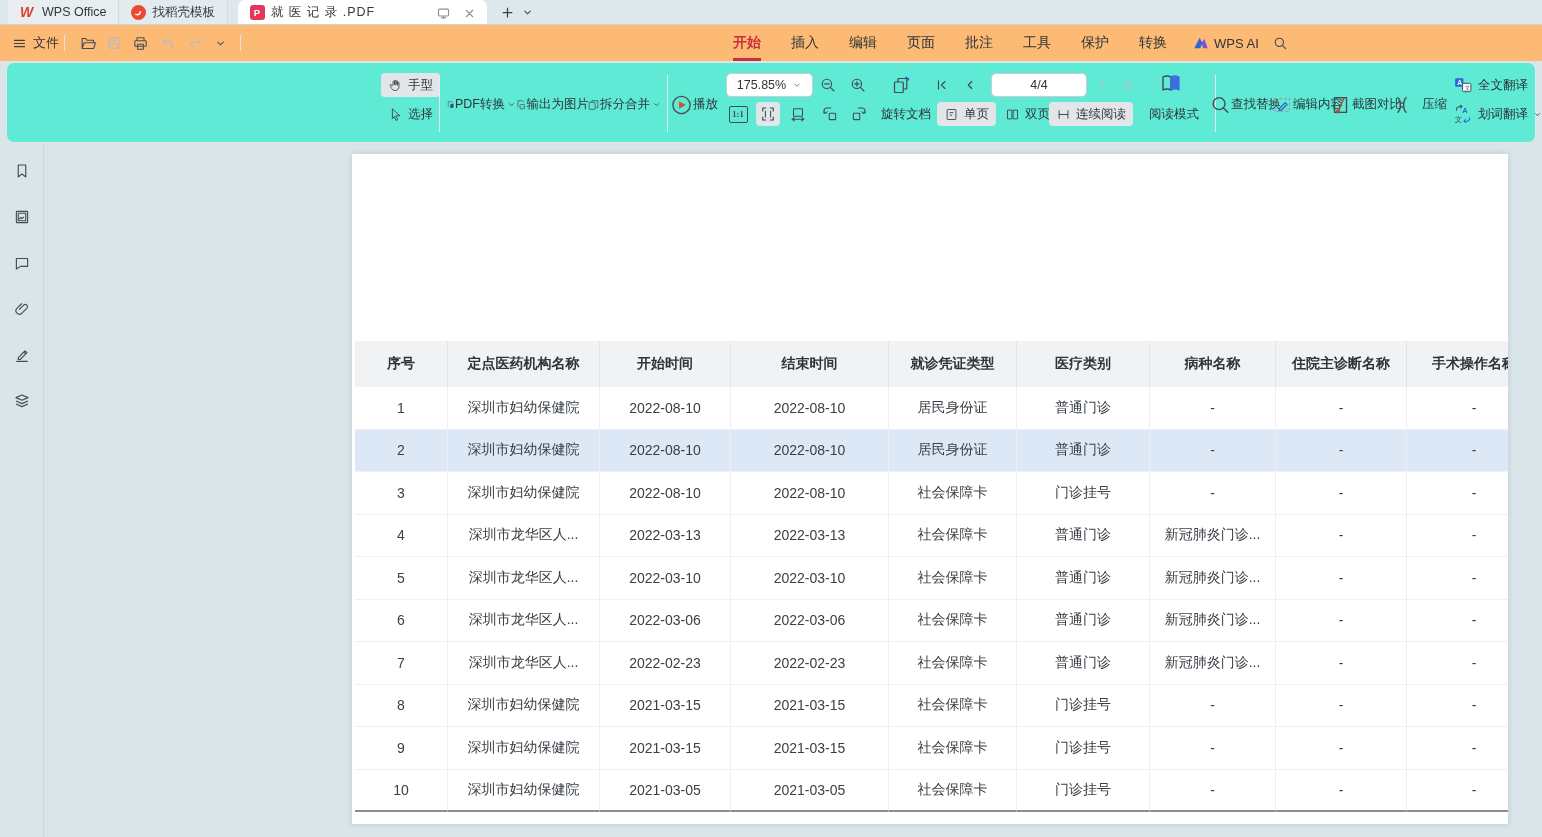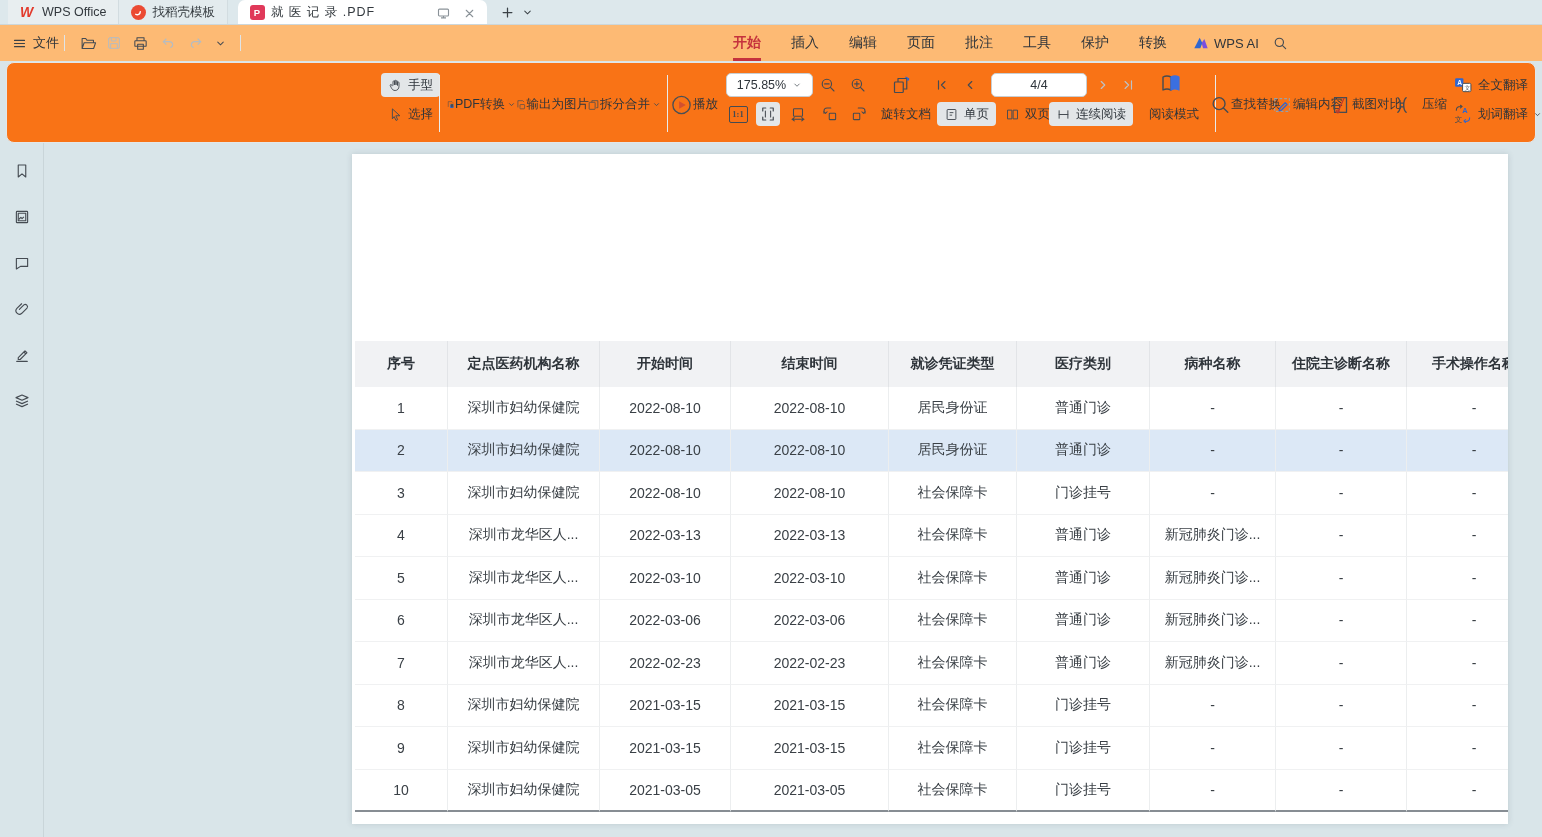--- a/index.html
+++ b/index.html
@@ -18,21 +18,21 @@
   .menubar{position:absolute;left:0;top:25px;width:1542px;height:36px;background:#fdba74;}
   .filebtn{position:absolute;left:12px;top:7px;height:22px;display:flex;align-items:center;gap:6px;font-size:13px;color:#2f353b;}
   .qbtn{position:absolute;top:7px;width:24px;height:22px;display:flex;align-items:center;justify-content:center;border-radius:4px;}
   .vdiv-m{position:absolute;top:10px;width:1px;height:16px;background:#dfe4e7;}
   .menu{position:absolute;left:733px;top:0;height:36px;display:flex;gap:30px;align-items:flex-end;font-size:14px;color:#2f353b;}
   .menu-item{position:relative;height:36px;display:flex;align-items:center;cursor:default;}
   .menu-item.active{color:#c5323d;font-weight:bold;}
   .menu-item.active::after{content:"";position:absolute;left:50%;transform:translateX(-50%);bottom:0;width:28px;height:3px;background:#c5323d;}
   .wpsai{position:absolute;left:1193px;top:7px;height:22px;display:flex;align-items:center;gap:5px;font-size:13px;color:#2f353b;justify-content:flex-end;}
   
-  .ribbon{position:absolute;left:6px;top:62px;width:1530px;height:81px;background:#f97316;border:1px solid #e2e7e9;border-radius:8px;box-sizing:border-box;}
+  .ribbon{position:absolute;left:6px;top:62px;width:1530px;height:81px;background:#5eead4;border:1px solid #e2e7e9;border-radius:8px;box-sizing:border-box;}
   .rdiv{position:absolute;top:12px;width:1px;height:57px;background:#e8ebed;}
   .chipbtn{position:absolute;height:24px;display:flex;align-items:center;gap:5px;padding:0 7px;border-radius:4px;font-size:12.5px;color:#2f353b;white-space:nowrap;box-sizing:border-box;}
   .sel{background:#e3e6e8;}
   .bigbtn{position:absolute;top:8px;height:63px;display:flex;flex-direction:row;align-items:center;justify-content:space-between;padding:2px 0;font-size:12.5px;color:#2f353b;white-space:nowrap;}
   .bigbtn .lbl{display:flex;align-items:center;gap:2px;}
   .sq{position:absolute;width:24px;height:24px;display:flex;align-items:center;justify-content:center;border-radius:4px;}
   .inputbox{position:absolute;top:10px;height:24px;border:1px solid #c8ced2;border-radius:5px;background:#fff;display:flex;align-items:center;justify-content:center;font-size:12.5px;color:#2f353b;box-sizing:border-box;}
   .oneone{width:17px;height:15px;border:1.4px solid #454b52;border-radius:2px;font-size:8.5px;font-weight:bold;color:#454b52;display:flex;align-items:center;justify-content:center;font-family:Liberation Serif, serif;}
   .txtbtn{position:absolute;top:39px;height:24px;display:flex;align-items:center;font-size:12.5px;color:#2f353b;white-space:nowrap;}
   .inline-lbl{display:flex;align-items:center;gap:5px;font-size:12.5px;color:#2f353b;white-space:nowrap;}

